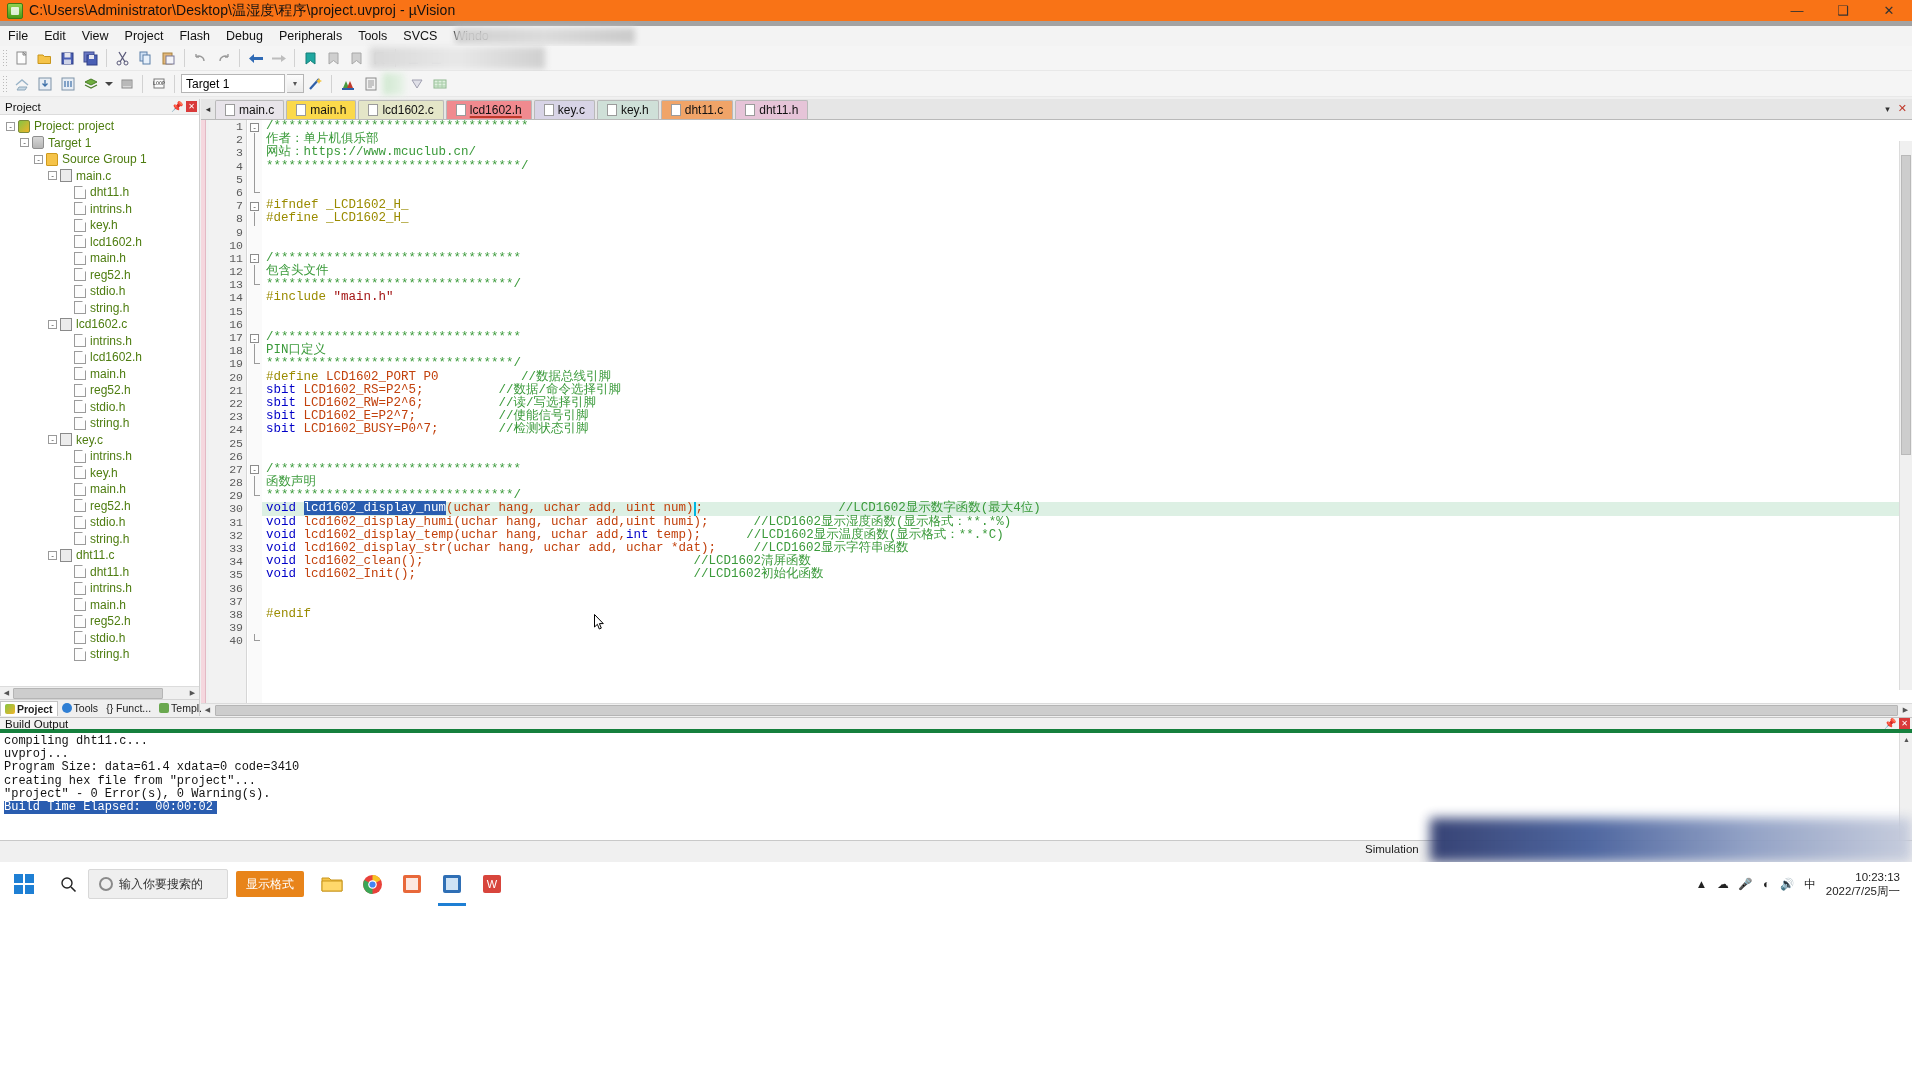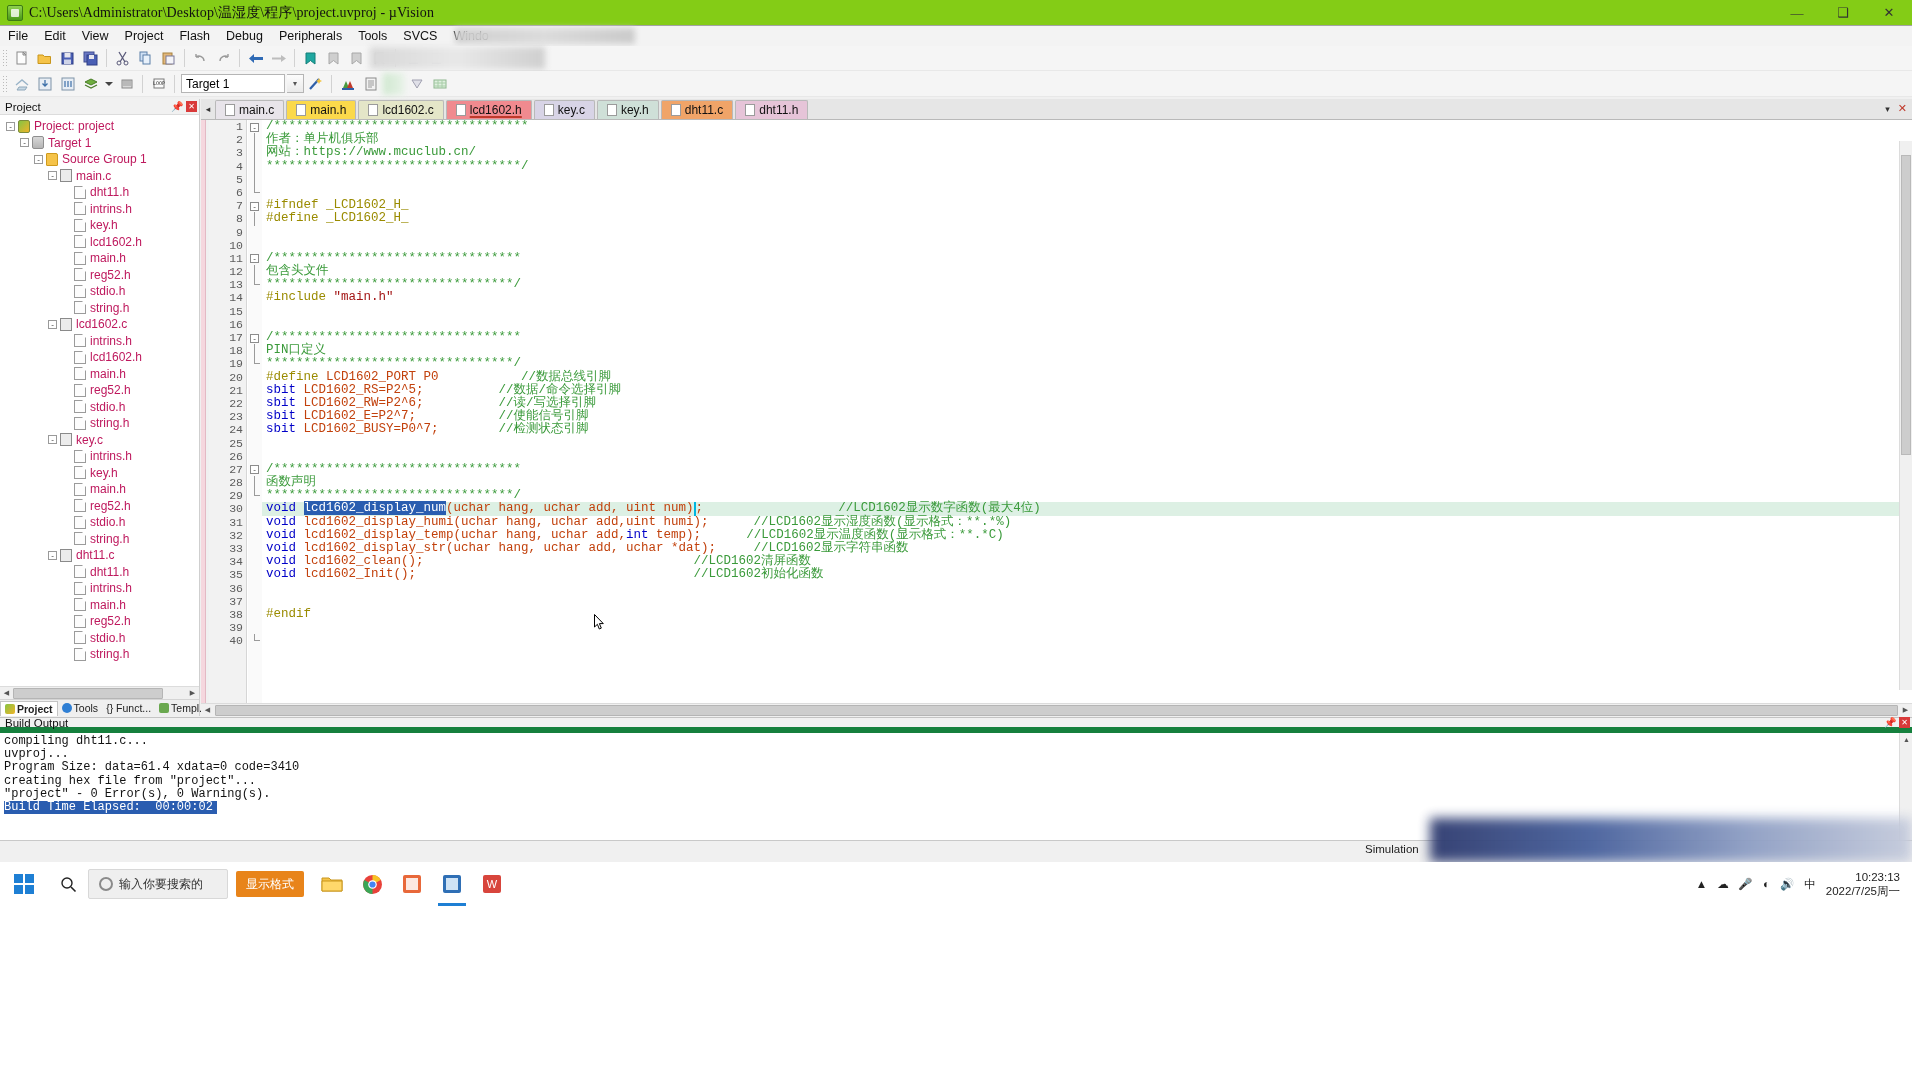--- a/index.html
+++ b/index.html
@@ -9,24 +9,23 @@
     font-size: 13px;
     background:#f0f0f0;
     color:#000;
     -webkit-font-smoothing: antialiased;
   }
   .app { position:relative; width:1912px; height:1080px; }
 
   
   .titlebar {
     position:absolute; left:0; top:0; width:1912px; height:26px;
-    background:#84cc16;
+    background:#f97316;
     display:flex; align-items:center;
-    border-bottom:1px solid #a3a3a3;
-    font-family:Liberation Serif, serif;
+    border-bottom:5px solid #a3a3a3;
   }
   .titlebar .tb-icon {
     width:16px; height:16px; margin-left:7px; margin-right:6px;
     background:linear-gradient(#8fd14f,#4a9a18);
     border:1px solid #3d7a14; border-radius:2px;
     position:relative; flex:none;
   }
   .titlebar .tb-icon:after{
     content:""; position:absolute; left:3px; top:3px; width:8px; height:8px;
     background:#fff; opacity:.8; border-radius:1px;
@@ -110,21 +109,21 @@
     font-size:8px; line-height:7px; color:#333; flex:none; margin-right:3px;
   }
   .tspacer{ width:12px; flex:none; }
   .ticon{ width:12px; height:13px; flex:none; margin-right:4px; position:relative;}
   .ticon.doc{ background:#fdfdfd; border:1px solid #9b9b9b; }
   .ticon.doc:after{content:""; position:absolute; right:-1px; top:-1px; border-left:4px solid transparent; border-top:4px solid #fff; }
   .ticon.docg{ background:#ececec; border:1px solid #8a8a8a; }
   .ticon.folder{ background:#f5c349; border:1px solid #cf9a1c; border-radius:1px 2px 1px 1px;}
   .ticon.target{ background:linear-gradient(#d8d8d8,#b5b5b5); border:1px solid #8f8f8f; border-radius:2px;}
   .ticon.proj{ background:linear-gradient(135deg,#86c442,#f0b429); border:1px solid #7b8c3a; border-radius:2px;}
-  .tlabel{ color:#be185d; }
+  .tlabel{ color:#4d7c0f; }
   .proj-scroll-h{
     height:13px; background:#f0f0f0; border-top:1px solid #dcdcdc;
     display:flex; align-items:center; flex:none;
   }
   .sarrow{ width:13px; height:13px; background:#f0f0f0; display:flex; align-items:center; justify-content:center; font-size:7px; color:#555; }
   .sthumb{ height:11px; background:#cdcdcd; border:1px solid #b5b5b5; border-radius:1px;}
   .proj-tabs{
     height:17px; background:#efefef; border-top:1px solid #d4d4d4;
     display:flex; align-items:center; font-size:10.5px; flex:none;
   }
@@ -197,21 +196,21 @@
   .hscroll{
     height:13px; background:#f0f0f0; border-top:1px solid #dcdcdc; display:flex; align-items:center; flex:none;
   }
 
   
   .build-panel{
     position:absolute; left:0; top:717px; width:1912px; height:123px;
     background:#fff; border-top:1px solid #c4c4c4;
   }
   .build-hdr{
-    height:15px; background:#f1f1f1; border-bottom:6px solid #15803d;
+    height:15px; background:#f1f1f1; border-bottom:4px solid #15803d;
     display:flex; align-items:center; padding-left:5px; font-size:11.5px; color:#111;
   }
   .build-hdr .hdr-btns{ margin-left:auto; display:flex; gap:2px; padding-right:2px; align-items:center;}
   .build-body{
     font-family:"Liberation Mono", monospace; font-size:12px; padding:2px 4px; position:relative;
   }
   .bline{ height:13.2px; line-height:13.2px; white-space:pre; color:#111;}
   .bline.hl{ background:#2a5db0; color:#fff; display:inline-block; padding-right:4px;}
   .build-vscroll{ position:absolute; right:0; top:15px; bottom:0; width:13px; background:#f0f0f0; border-left:1px solid #dcdcdc;}
 

